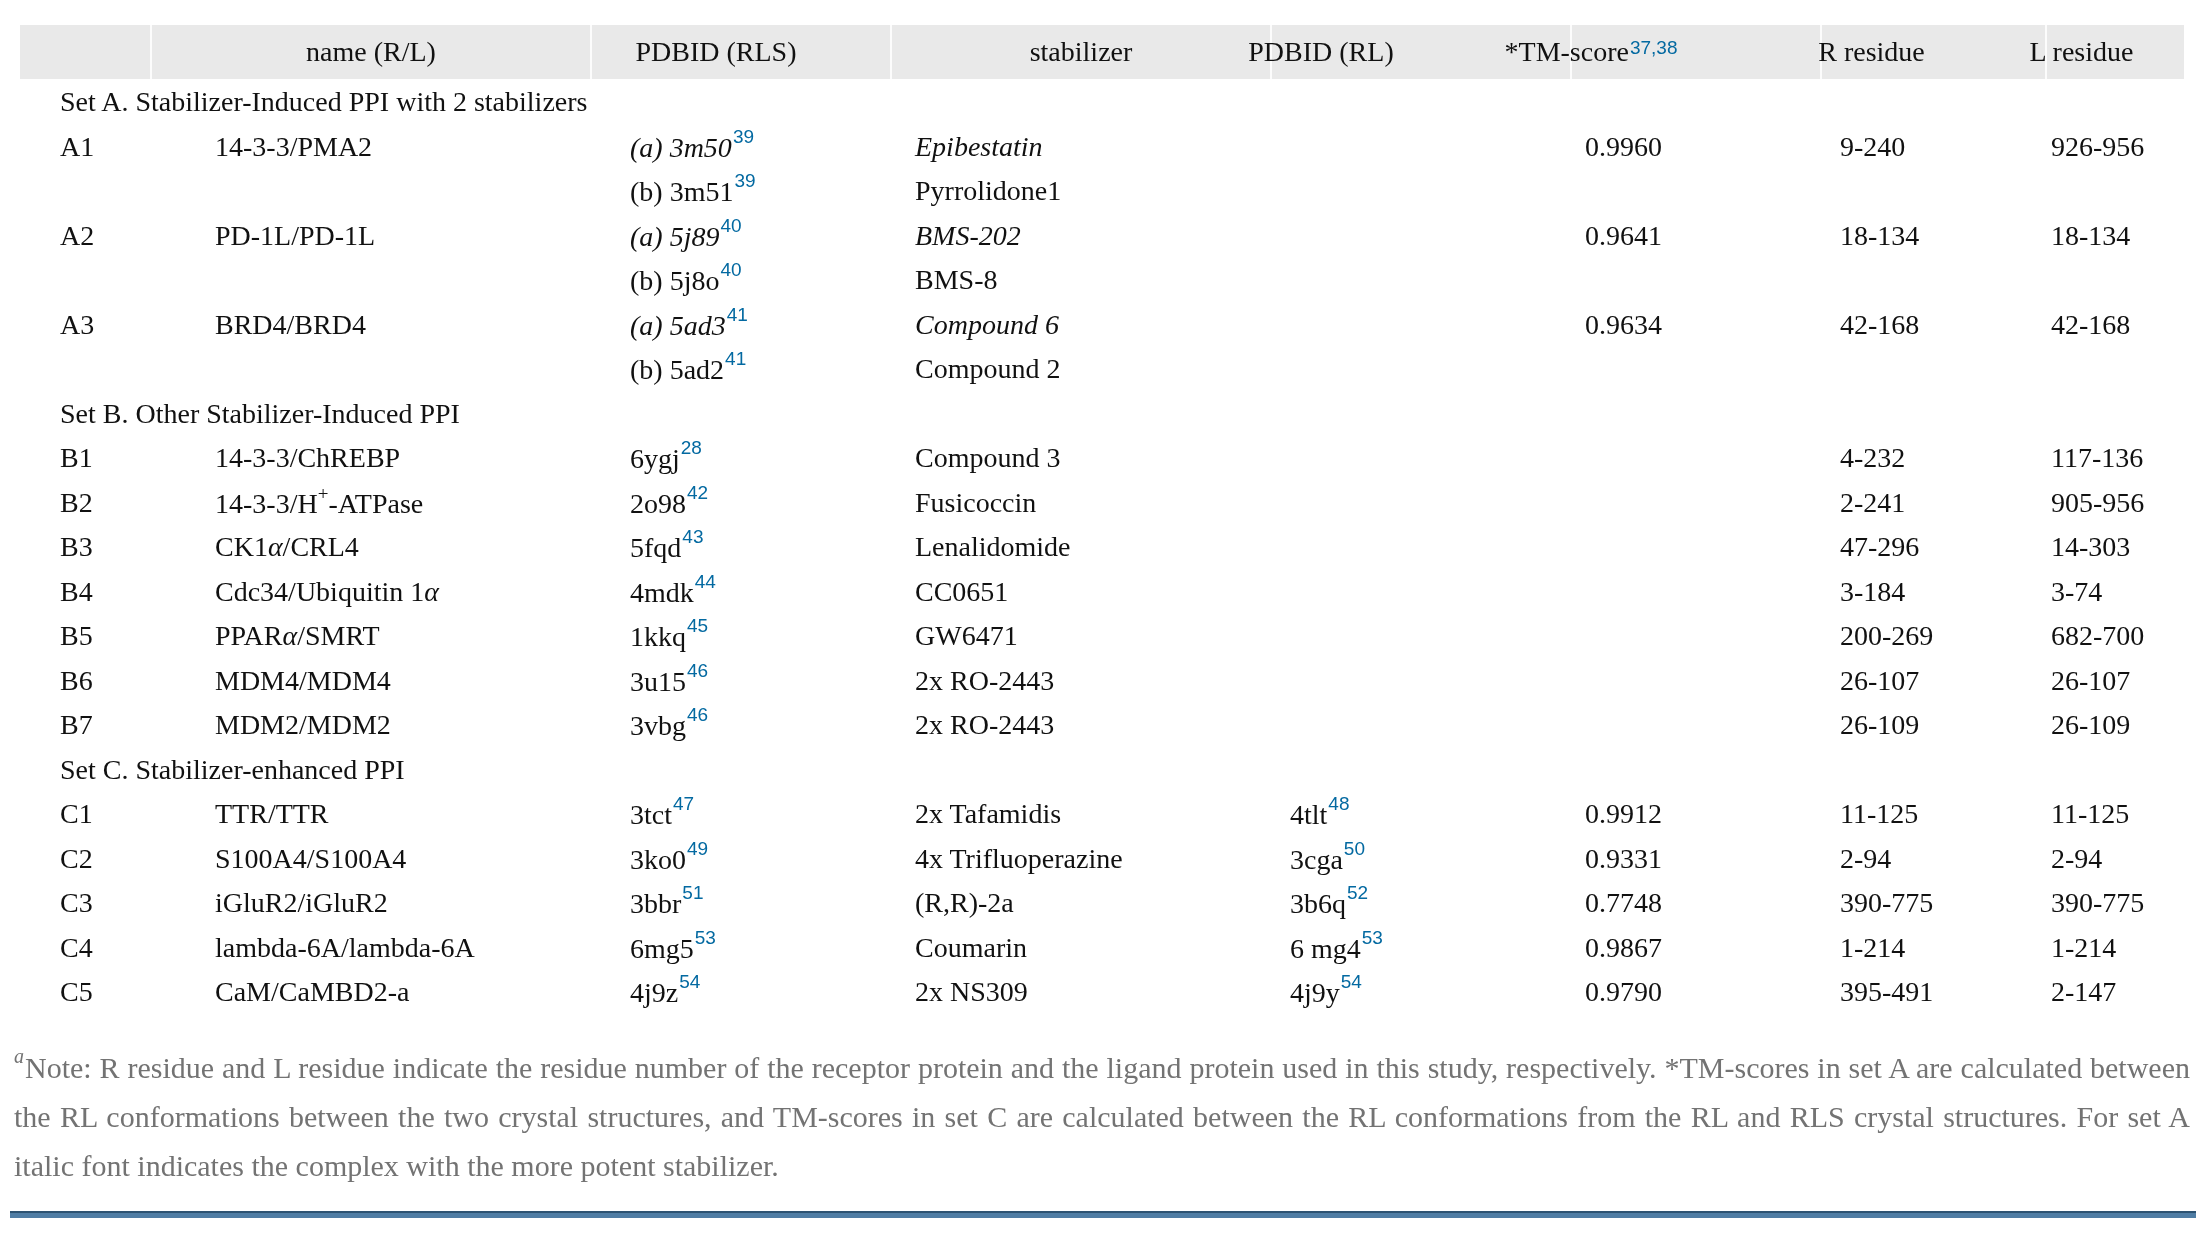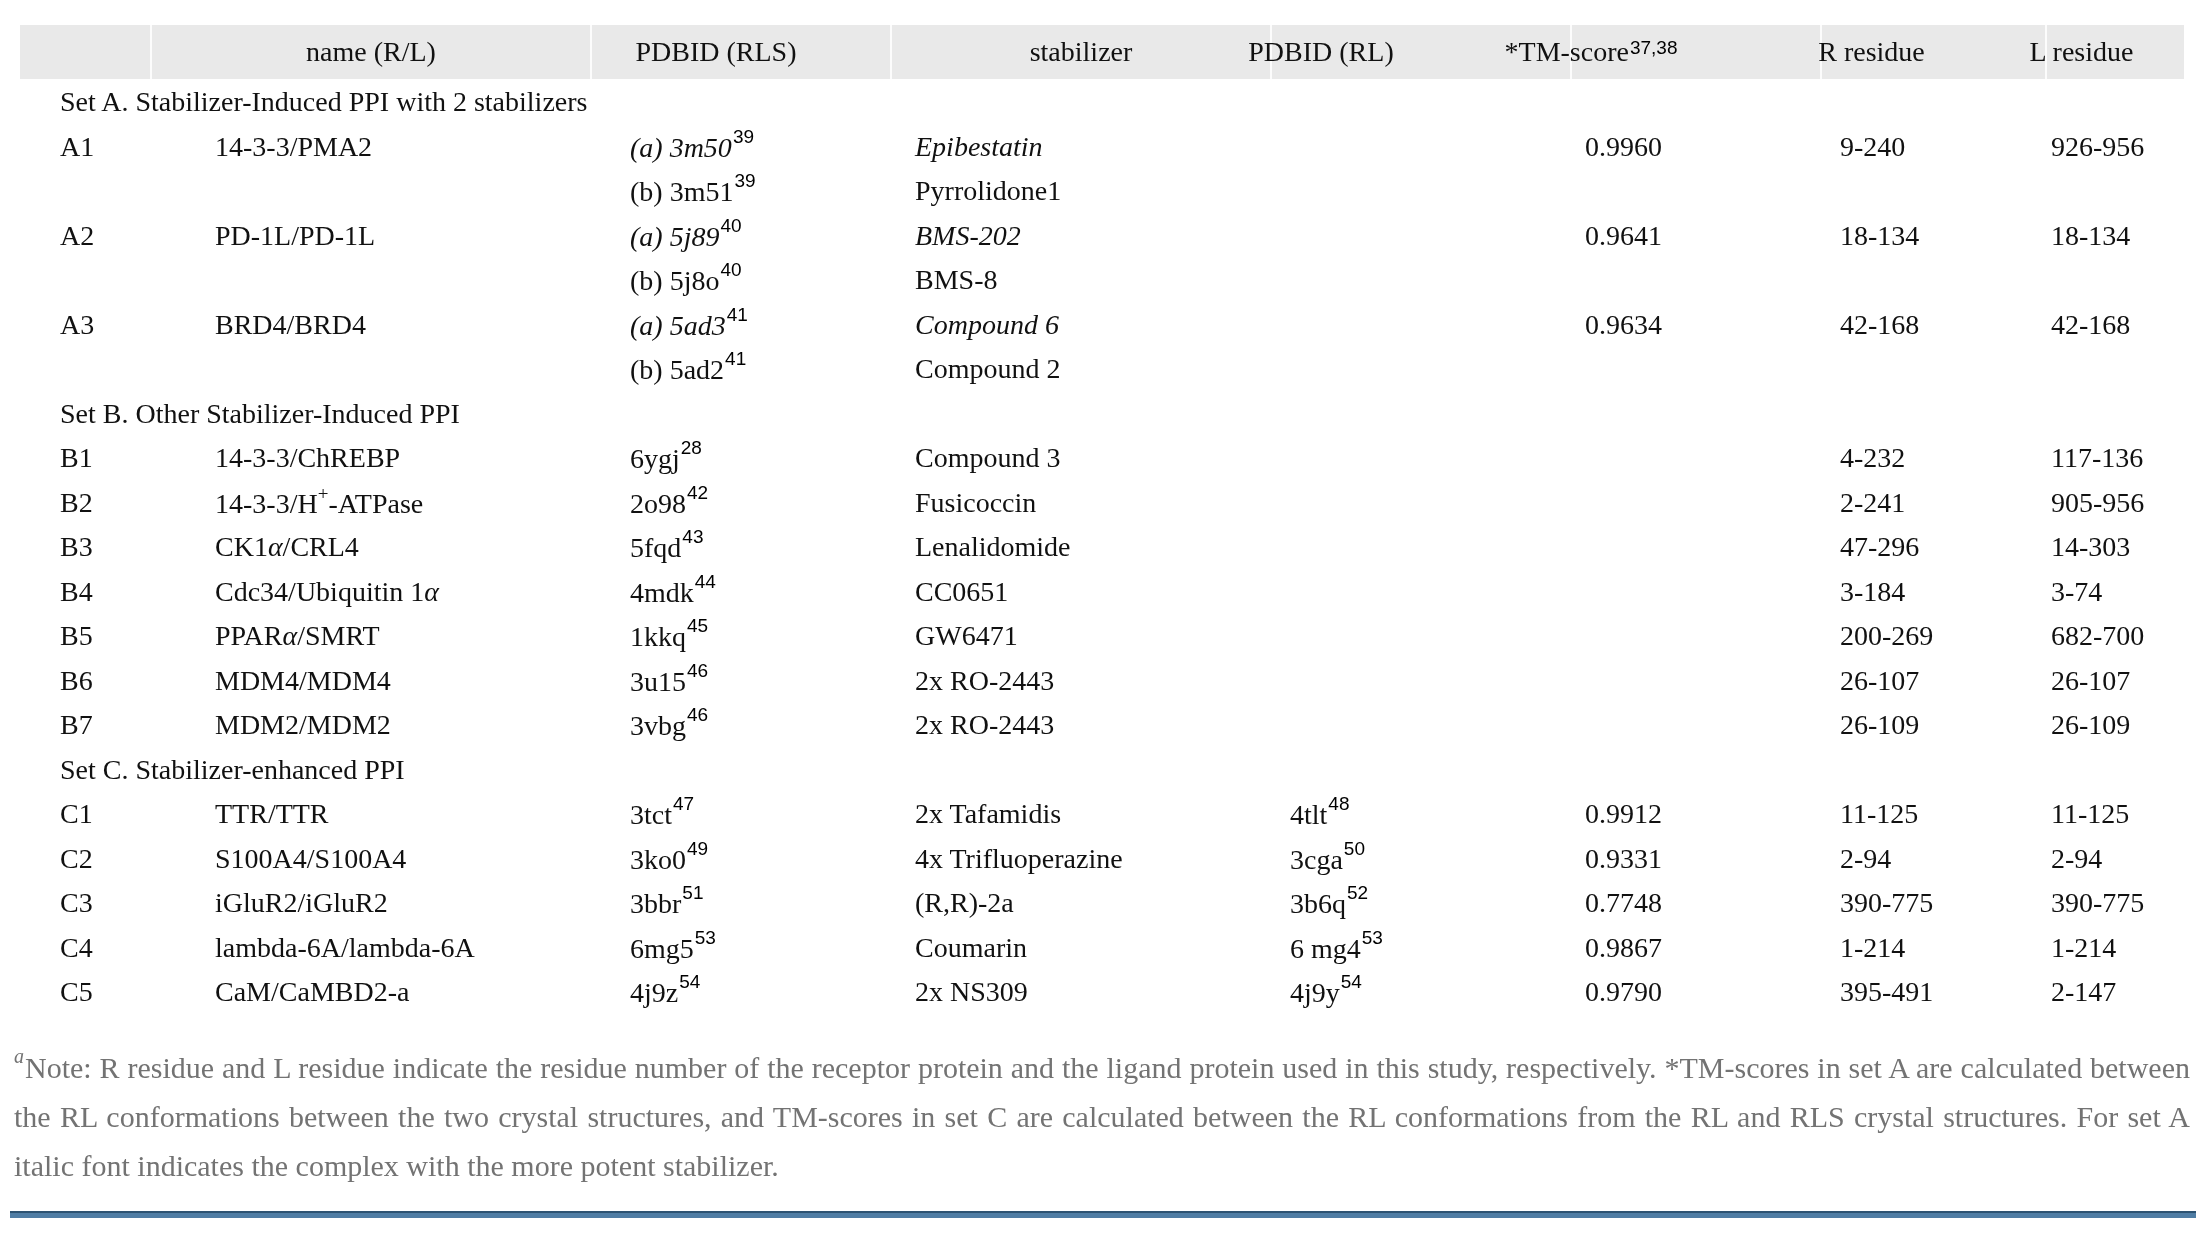--- a/index.html
+++ b/index.html
@@ -24,21 +24,21 @@
   .tbody{position:absolute;left:60px;top:80px;width:2125px;}
   .trow{display:grid;height:44.5px;align-items:center;
         grid-template-columns:155px 415px 285px 375px 285px 255px 215px 140px;}
   .trow.section > div{grid-column:1 / -1;}
   .cell{font-size:28px;white-space:nowrap;overflow:visible;}
   .cell.tm{padding-left:10px;}
   .cell.rres{padding-left:10px;}
   .cell.lres{padding-left:6px;}
 
   .it{font-style:italic;}
-  sup.sr{color:#000000;font-family:"Liberation Sans",sans-serif;
+  sup.sr{color:#0369a1;font-family:"Liberation Sans",sans-serif;
          font-size:19px;position:relative;top:-4px;margin-left:1px;
          font-style:normal;}
   sup.sb{font-size:19px;position:relative;top:-3px;font-style:normal;}
 
   
   .footnote{position:absolute;left:14px;top:1036px;width:2176px;
             font-size:30px;line-height:49px;text-align:justify;
             color:#737373;margin:0;}
   .footnote sup.marker{font-style:italic;font-size:20px;position:relative;top:-4px;margin-right:1px;}
 

